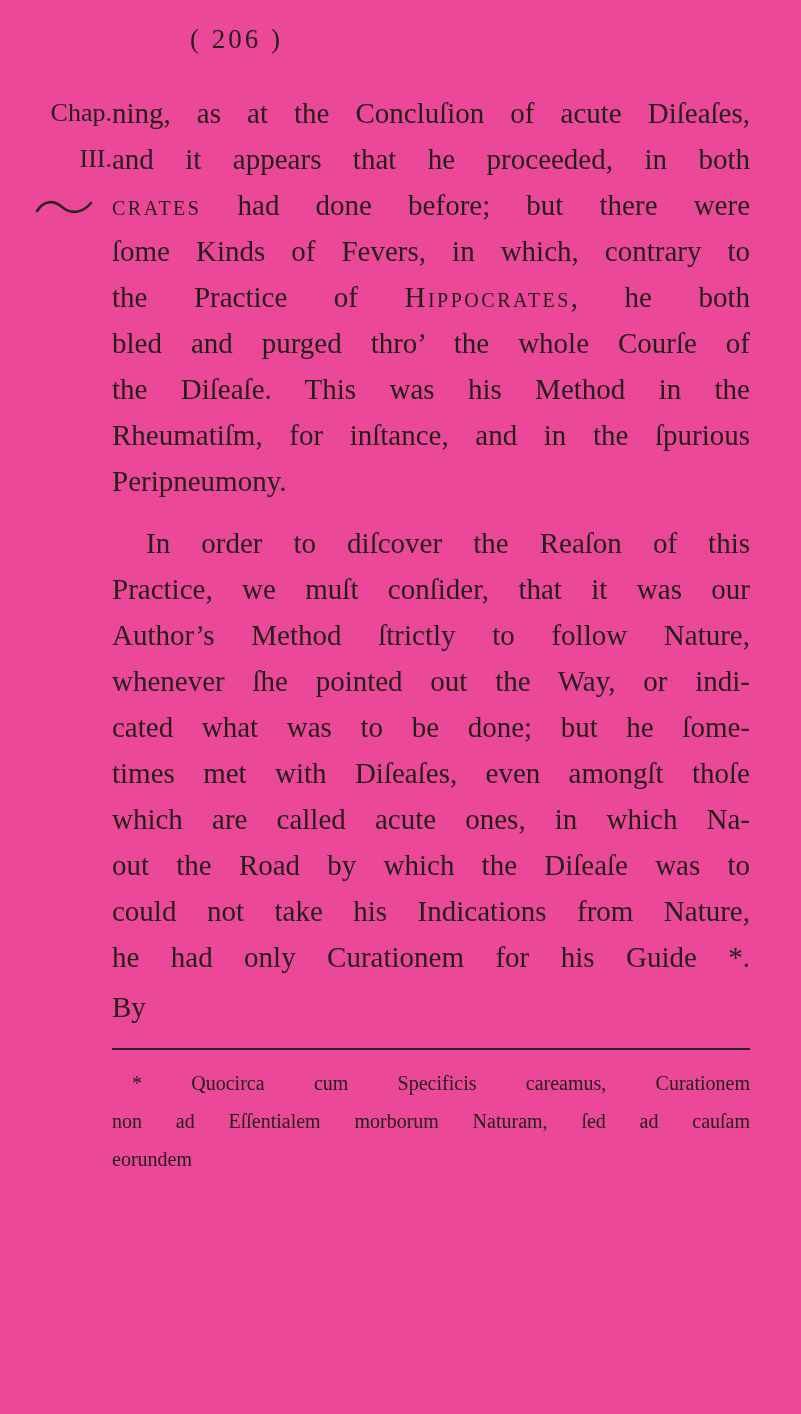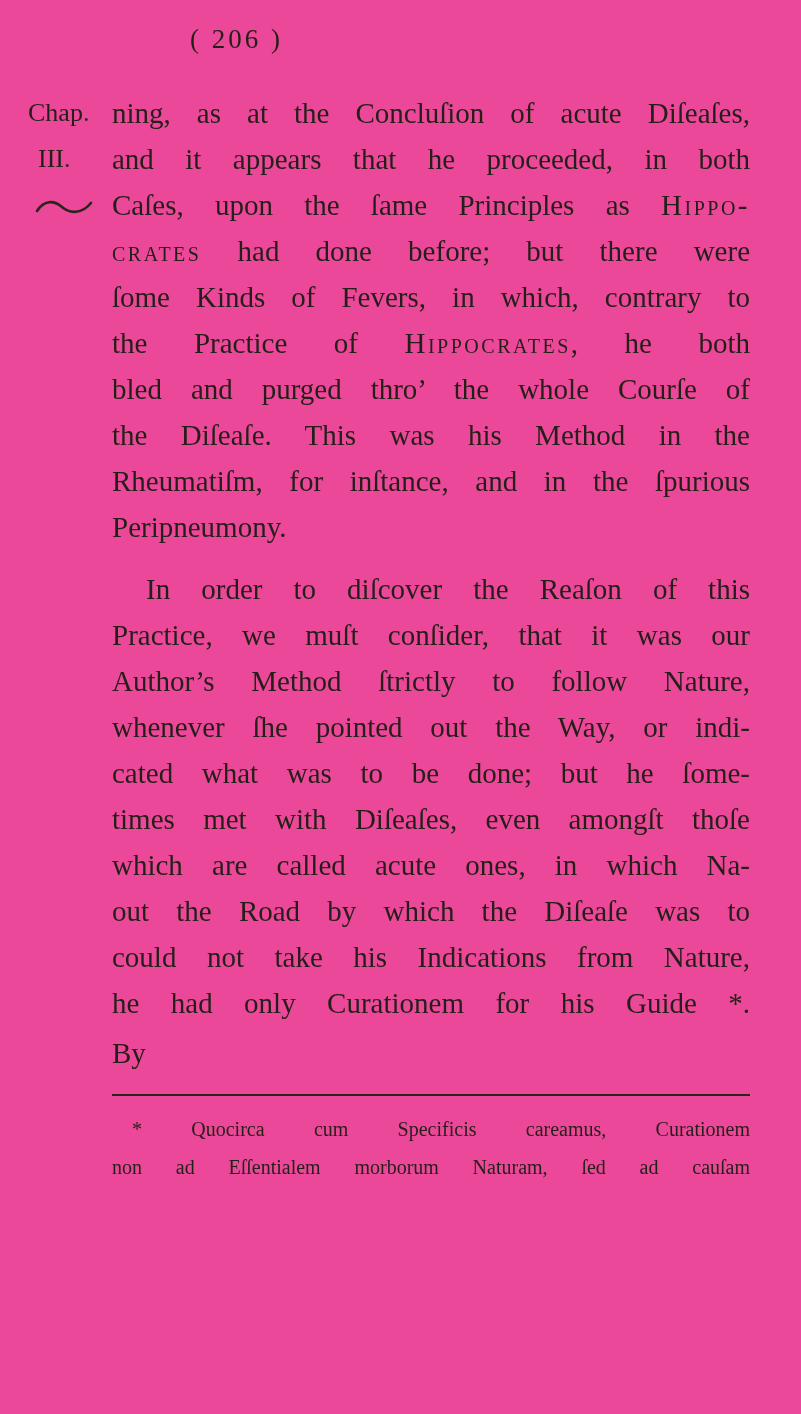--- a/index.html
+++ b/index.html
@@ -8,21 +8,21 @@
   .page {
     position:relative; width:801px; height:1414px; overflow:hidden;
     background:#ec4899; color:#241f19;
     font-family:"Liberation Serif","DejaVu Serif",serif;
   }
   .folio {
     position:absolute; top:24px; left:190px;
     font-size:27px; letter-spacing:3px;
   }
   .content { position:absolute; top:90px; left:28px; width:722px; display:flex; }
-  .margin-note { flex:0 0 84px; width:84px; font-size:26px; line-height:46px; }
+  .margin-note { flex:0 0 84px; width:84px; font-size:26px; line-height:46px;text-align:right; }
   .chap-number { padding-left:10px; }
   .swash { display:block; margin:14px 0 0 6px; }
   .text-block { flex:1; font-size:29px; line-height:46px; }
   .line { text-align:justify; text-align-last:justify; }
   .line.no-stretch { text-align-last:left; }
   .indent-first { margin-top:16px; }
   .indent-first .line:first-child { text-indent:34px; }
   .i { }
   .sc { font-variant:small-caps; letter-spacing:2.5px; }
   .catchword {
@@ -47,21 +47,20 @@
       <div class="chap-number">III.</div>
       <svg class="swash" viewBox="0 0 60 24" width="60" height="24" aria-hidden="true">
         <path d="M3 15 C 10 4, 20 4, 28 11 C 36 18, 48 18, 57 7" fill="none" stroke="#2a241c" stroke-width="2.6" stroke-linecap="round"></path>
       </svg>
     </div>
 
     <div class="text-block">
       <div class="paragraph">
           <div class="line"><span>ning, as at the Concluſion of acute Diſeaſes,</span></div>
           <div class="line"><span>and it appears that he proceeded, in both</span></div>
-          <div class="line"><span>Caſes, upon the ſame Principles as </span><span class="sc">Hippo-</span></div>
           <div class="line"><span class="sc">crates</span><span> had done before; but there were</span></div>
           <div class="line"><span>ſome Kinds of Fevers, in which, contrary to</span></div>
           <div class="line"><span>the Practice of </span><span class="sc">Hippocrates</span><span>, he both</span></div>
           <div class="line"><span class="i">bled</span><span> and </span><span class="i">purged</span><span> thro’ the whole Courſe of</span></div>
           <div class="line"><span>the Diſeaſe. This was his Method in the</span></div>
           <div class="line"><span class="i">Rheumatiſm</span><span>, for inſtance, and in the ſpurious</span></div>
           <div class="line no-stretch"><span class="i">Peripneumony.</span></div>
         </div>
       <div class="paragraph indent-first">
           <div class="line"><span>In order to diſcover the Reaſon of this</span></div>
@@ -76,17 +75,18 @@
           <div class="line"><span>he had only </span><span class="i">Curationem</span><span> for his Guide *.</span></div>
         </div>
 
       <div class="catchword">By</div>
 
       <div class="footnote-rule"></div>
 
       <div class="footnote">
           <div class="line"><span>* </span><span class="i">Quocirca cum Specificis careamus, Curationem</span></div>
           <div class="line"><span class="i">non ad Eſſentialem morborum Naturam, ſed ad cauſam</span></div>
+          <div class="line no-stretch"><span class="i">eorundem</span></div>
         </div>
     </div>
 
   </div>
 </div>
 
 </body></html>

